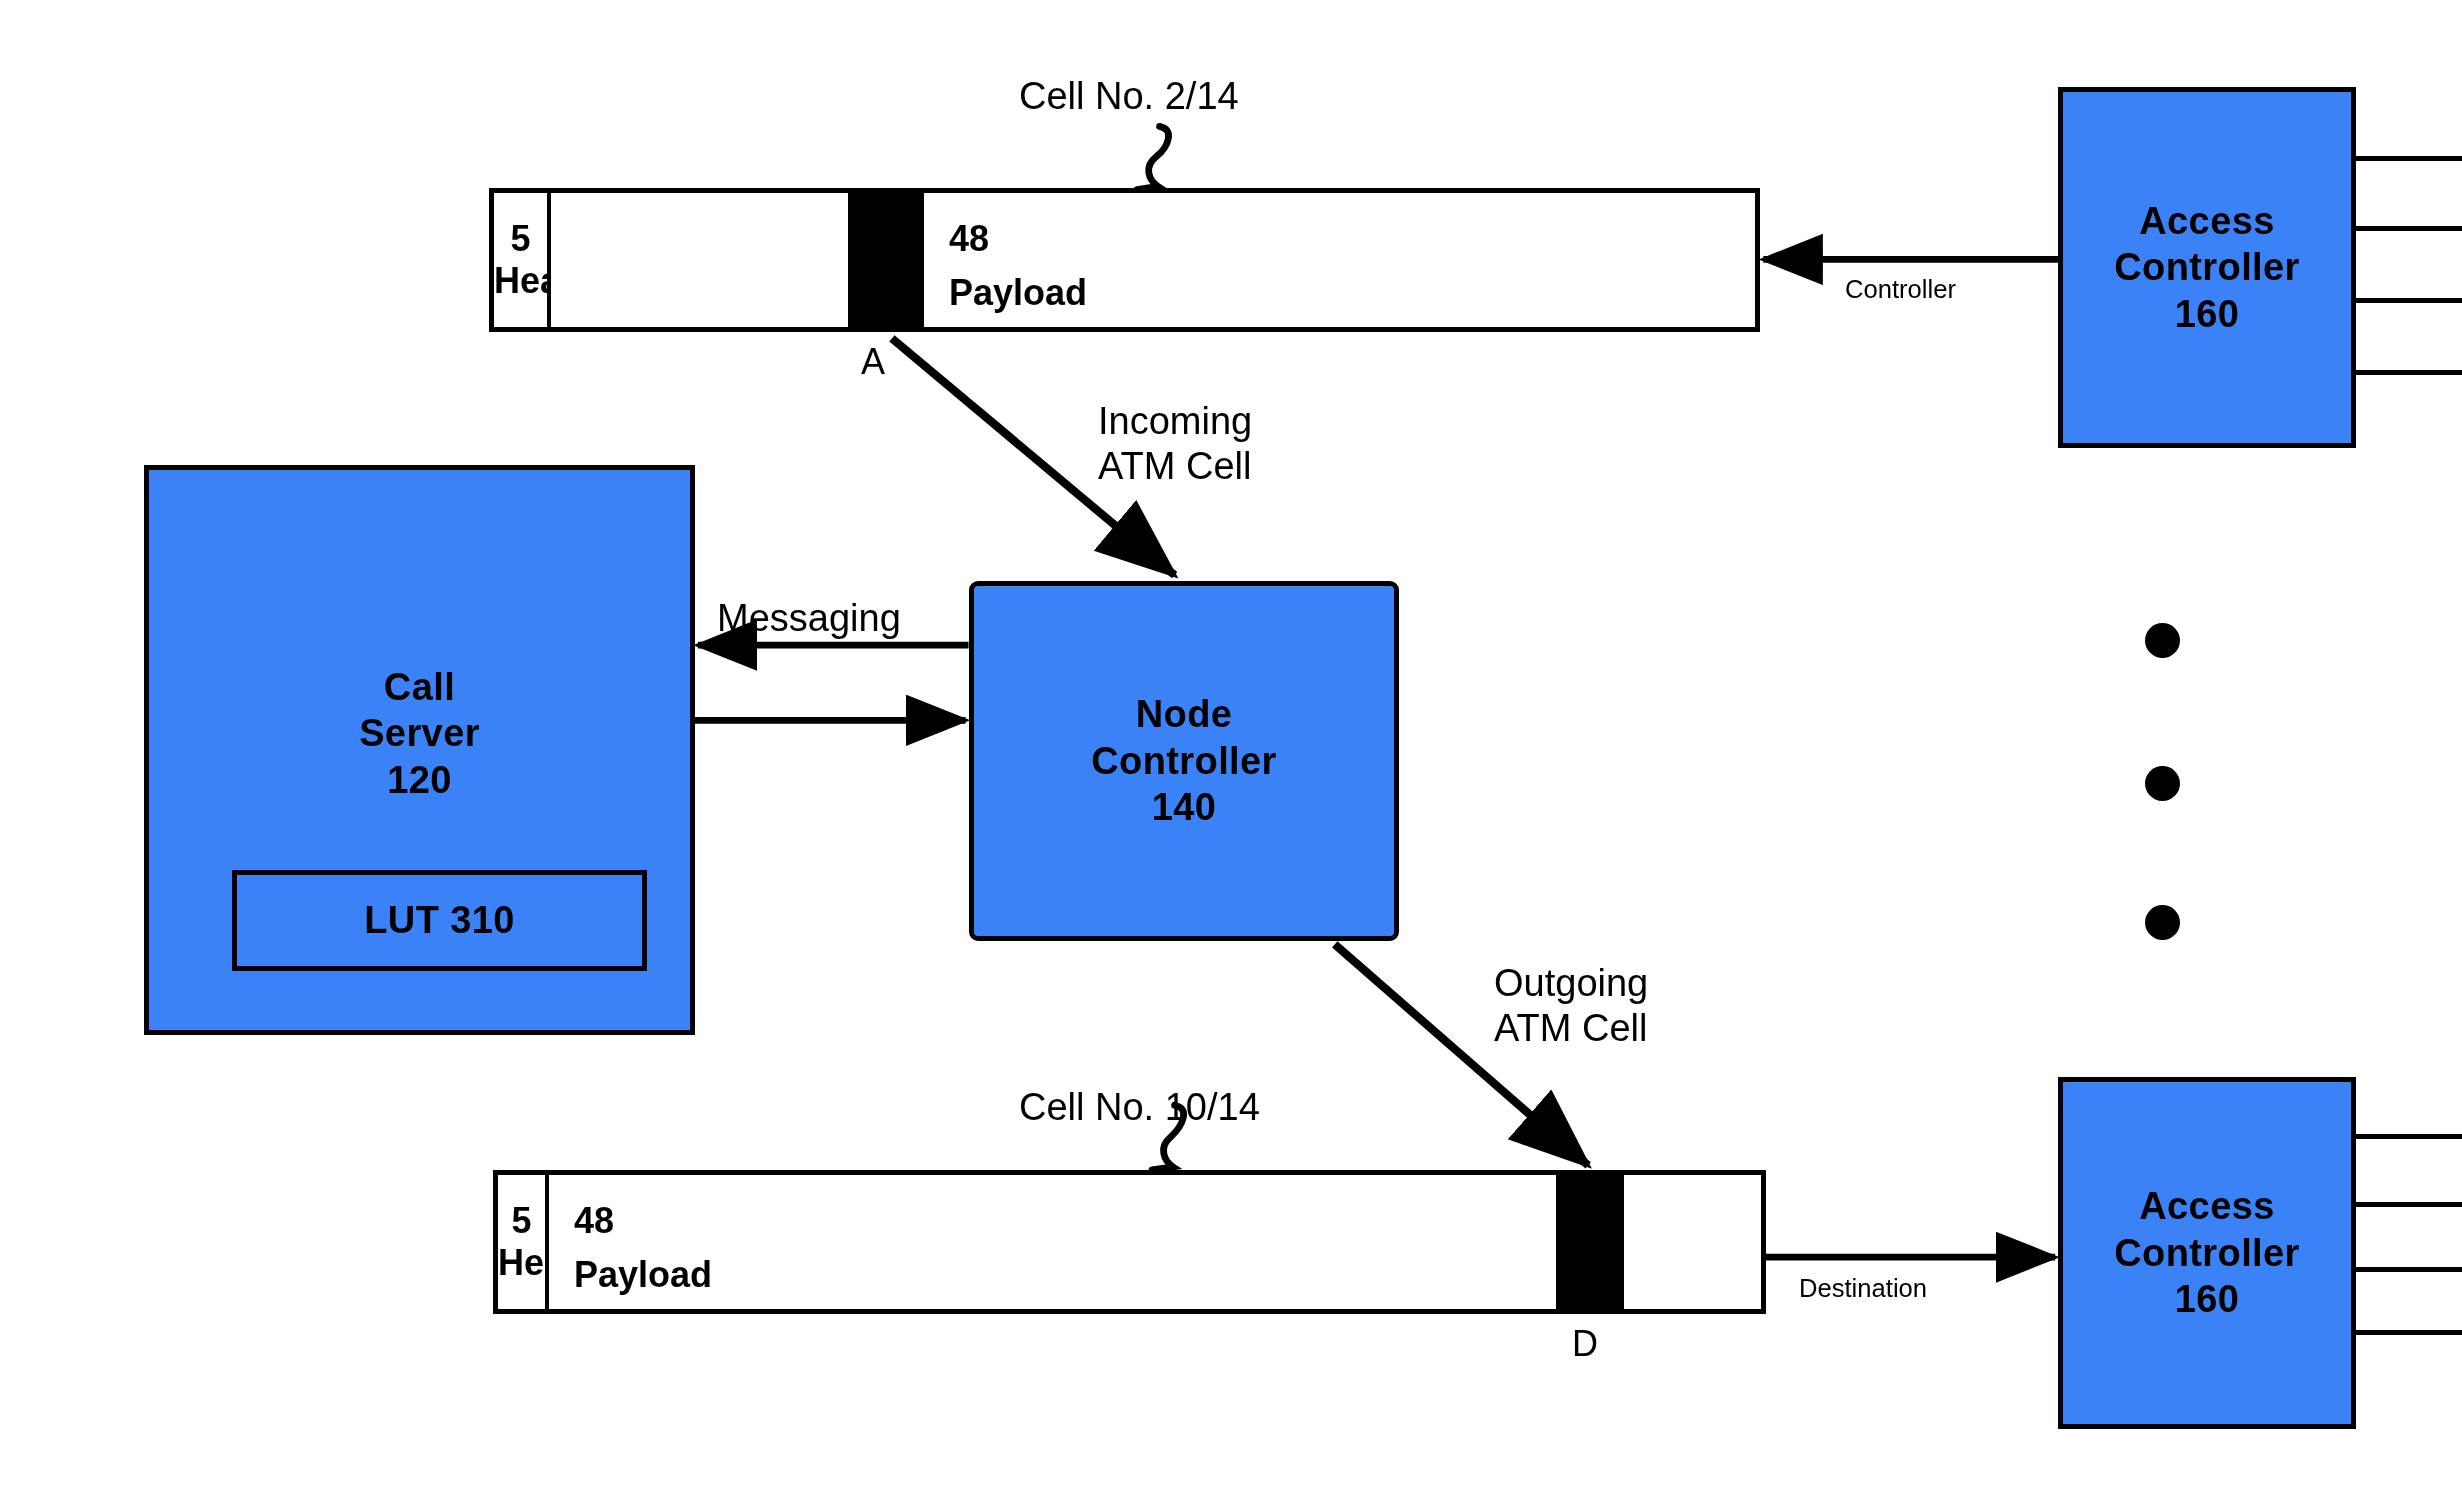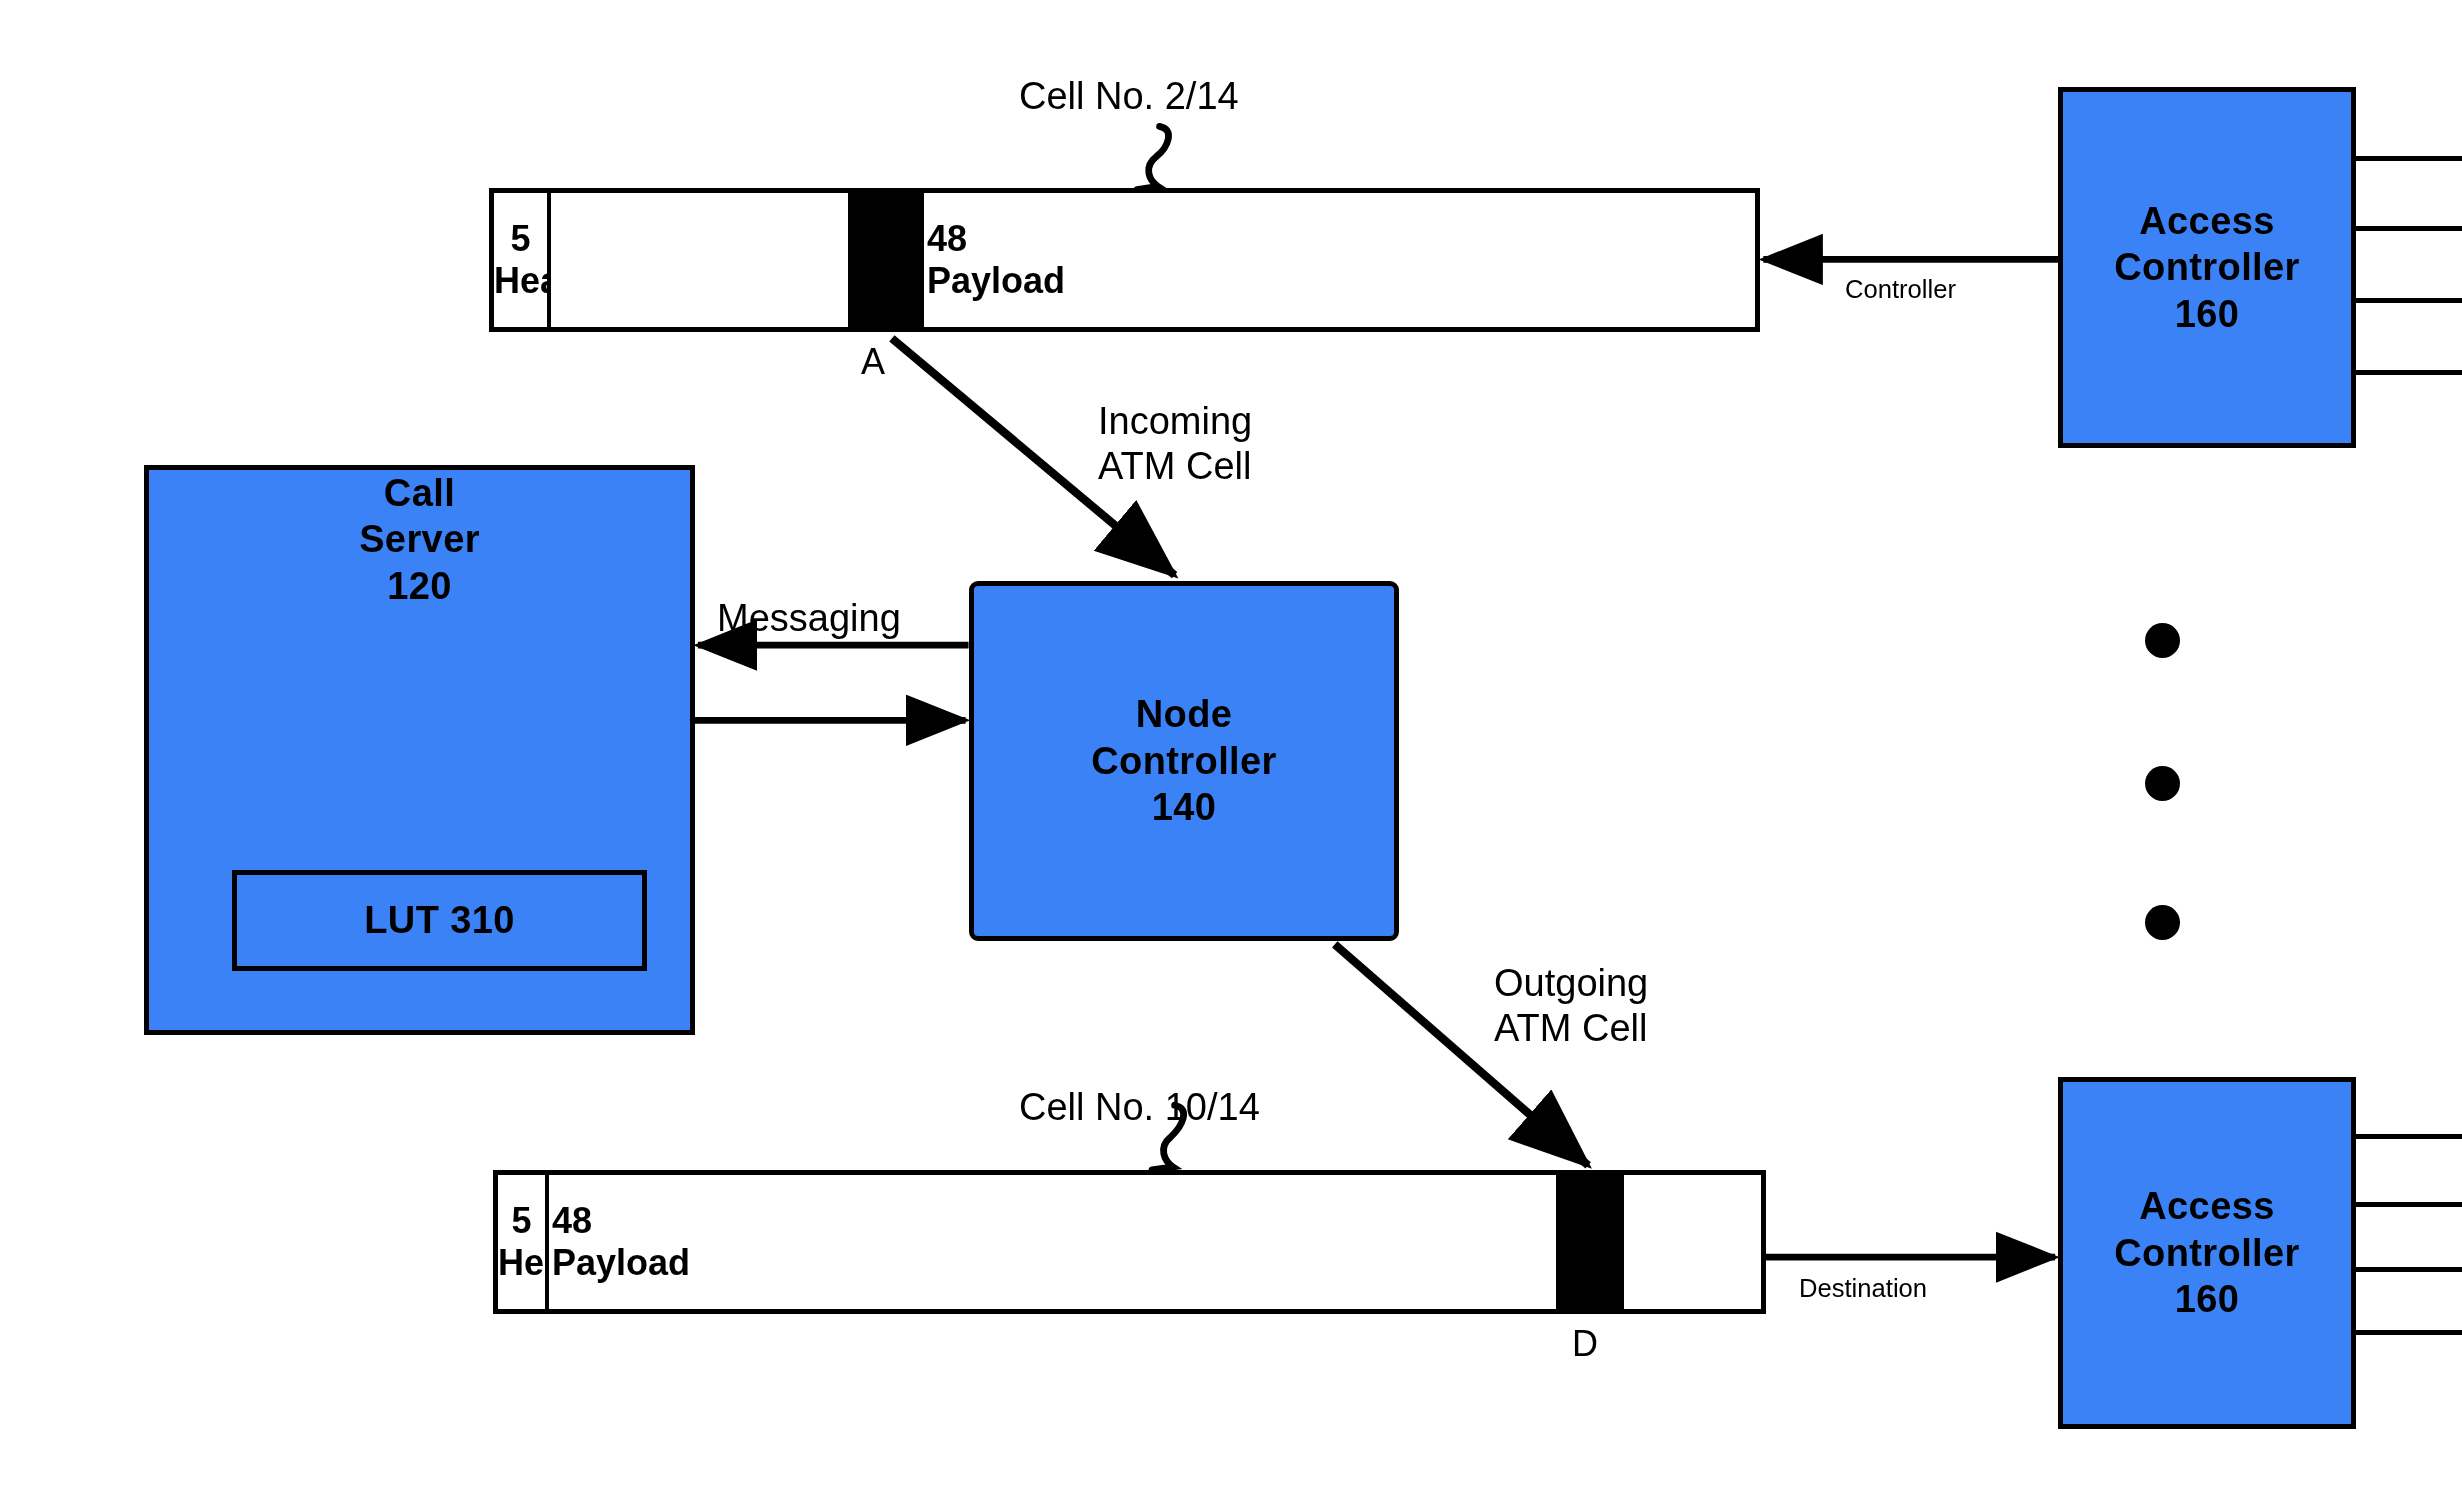--- a/index.html
+++ b/index.html
@@ -61,21 +61,21 @@
   }
   .seg.div-right { border-right: 4.5px solid #000; }
   .seg.black { background: #000; }
   .seg .t {
     font-size: 36px;
     font-weight: 700;
     line-height: 1.18;
     white-space: nowrap;
   }
   .seg.center .t { text-align: center; }
-  .seg.left .t { text-align: left; padding-left: 3px; }
+  .seg.left .t { text-align: left; padding-left: 25px; margin-top: 12px; }
 
   
   .lbl {
     position: absolute;
     font-weight: 400;
     white-space: nowrap;
     line-height: 1.2;
   }
   .lbl.big   { font-size: 38px; }
   .lbl.small { font-size: 25.6px; }
@@ -139,21 +139,21 @@
       <div class="t">48</div>
       <div class="t">Payload</div>
     </div>
     <div class="seg black" style="width:68px;"></div>
     <div class="seg" style="width:137px;"></div>
   </div>
 
   <div class="lbl mark" style="left:1572px; top:1322px;">D</div>
 
   <div class="box" style="left:144px; top:465px; width:551px; height:570px; justify-content:flex-start;">
-    <div style="">
+    <div style="margin-top:194px;">
       <div class="line">Call</div>
       <div class="line">Server</div>
       <div class="line">120</div>
     </div>
   </div>
   <div class="box" style="left:232px; top:870px; width:415px; height:101px;">
     <div class="line">LUT 310</div>
   </div>
 
   <div class="box" style="left:969px; top:581px; width:430px; height:360px;border-radius:9px;">

